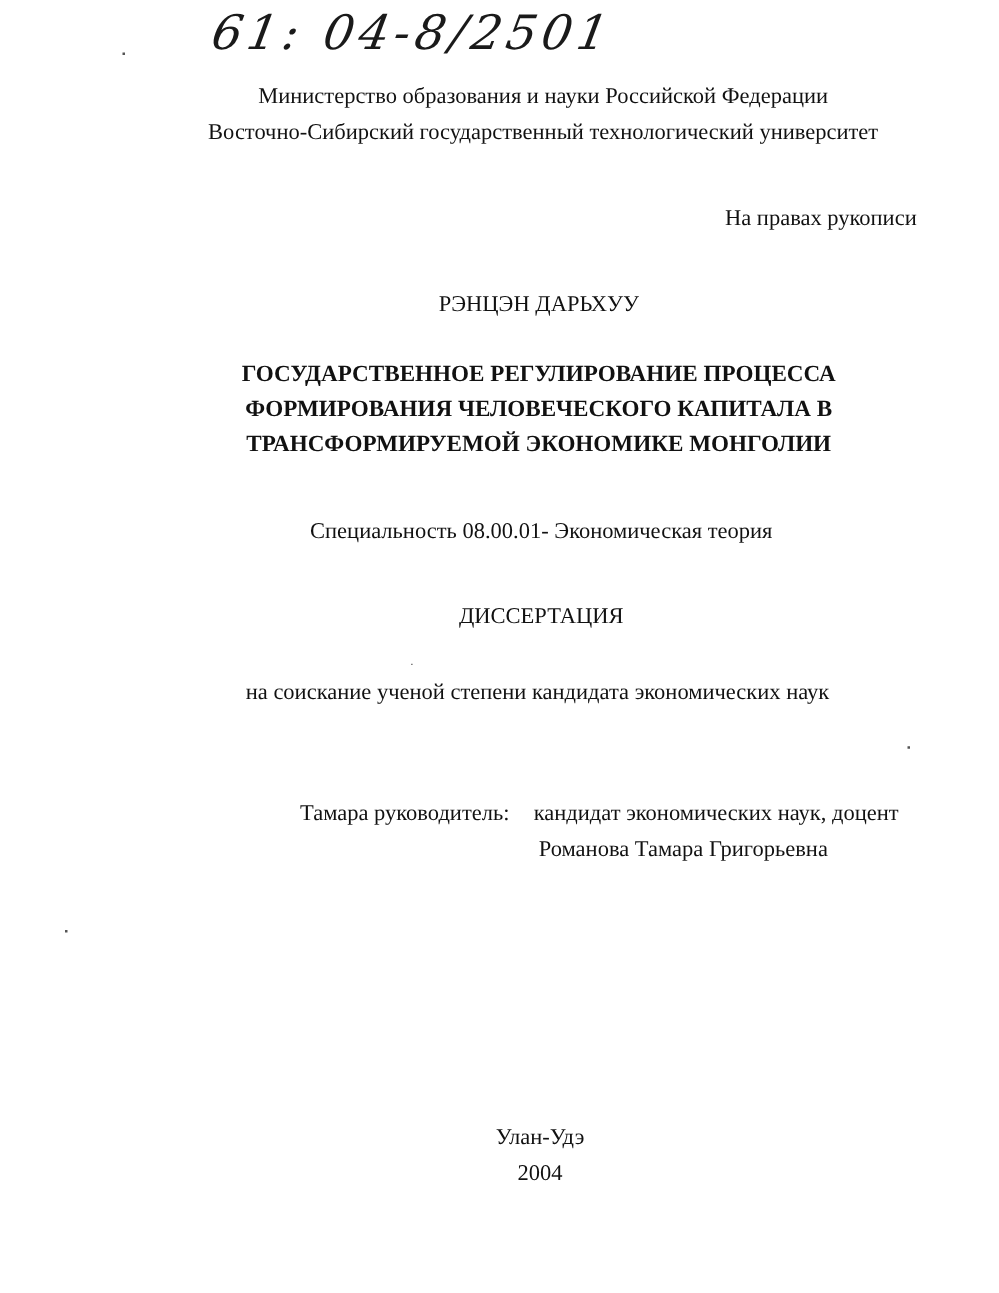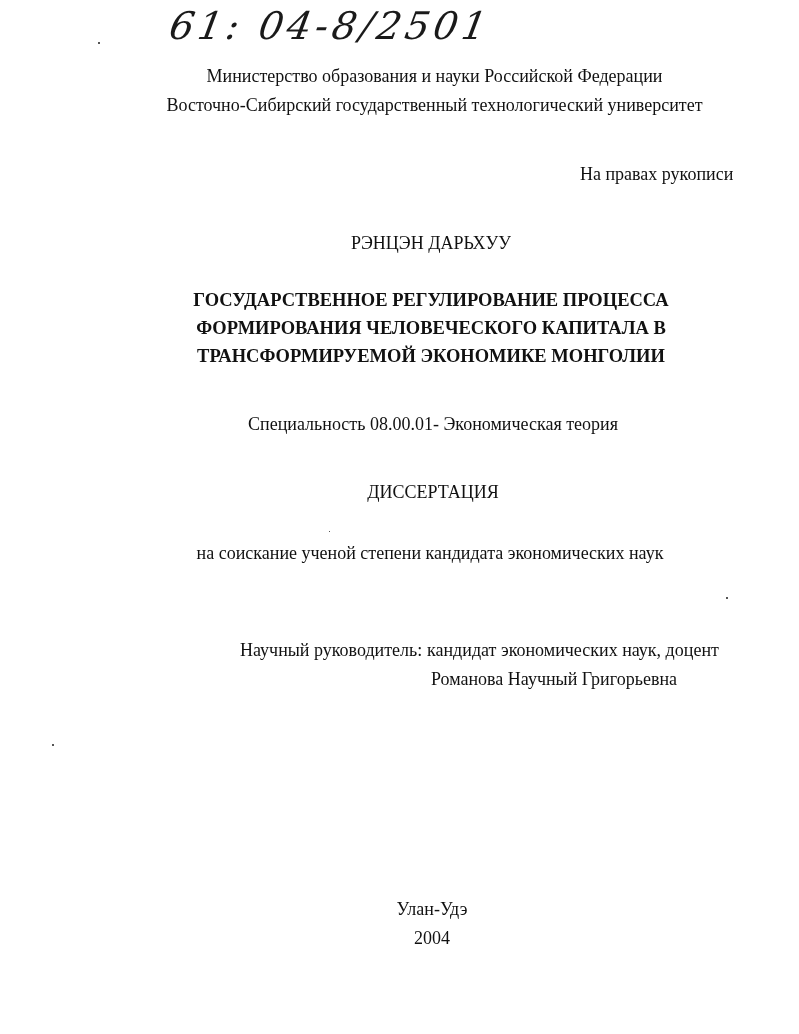--- a/index.html
+++ b/index.html
@@ -69,19 +69,19 @@
     <div>ФОРМИРОВАНИЯ ЧЕЛОВЕЧЕСКОГО КАПИТАЛА В</div>
     <div>ТРАНСФОРМИРУЕМОЙ ЭКОНОМИКЕ МОНГОЛИИ</div>
   </div>
 
   <div class="abs specialty">Специальность 08.00.01- Экономическая теория</div>
 
   <div class="abs doc-type">ДИССЕРТАЦИЯ</div>
 
   <div class="abs degree">на соискание ученой степени кандидата экономических наук</div>
 
-  <div class="abs advisor-label">Научный руководитель:</div>
+  <div class="abs advisor-label">Тамара руководитель:</div>
   <div class="abs advisor-degree">кандидат экономических наук, доцент</div>
-  <div class="abs advisor-name">Романова Научный Григорьевна</div>
+  <div class="abs advisor-name">Романова Тамара Григорьевна</div>
 
   <div class="abs city">Улан-Удэ</div>
   <div class="abs year">2004</div>
 </div>
 
 </body></html>

